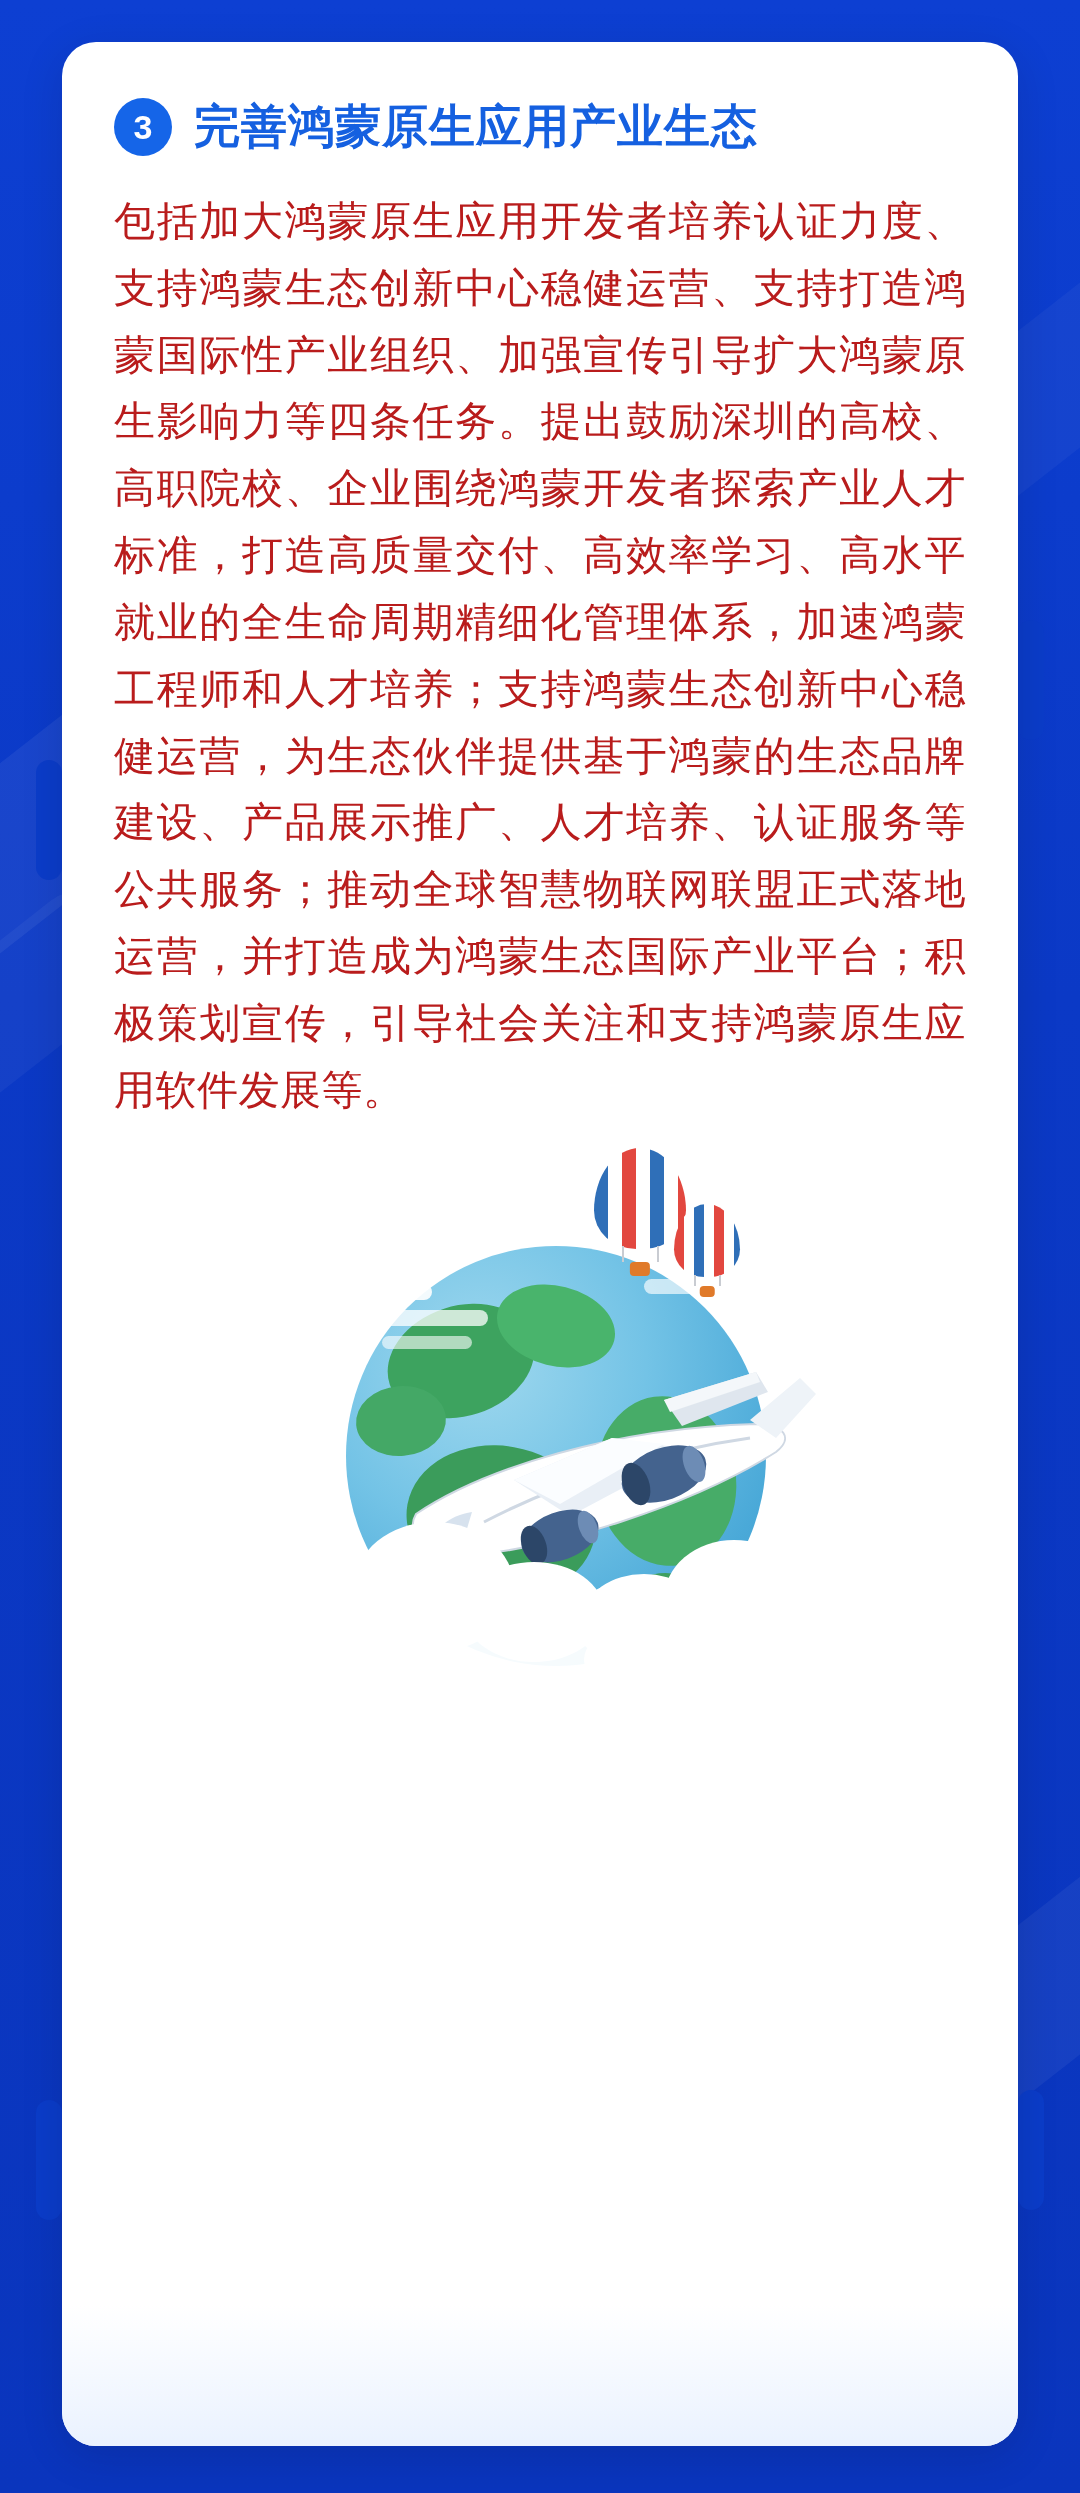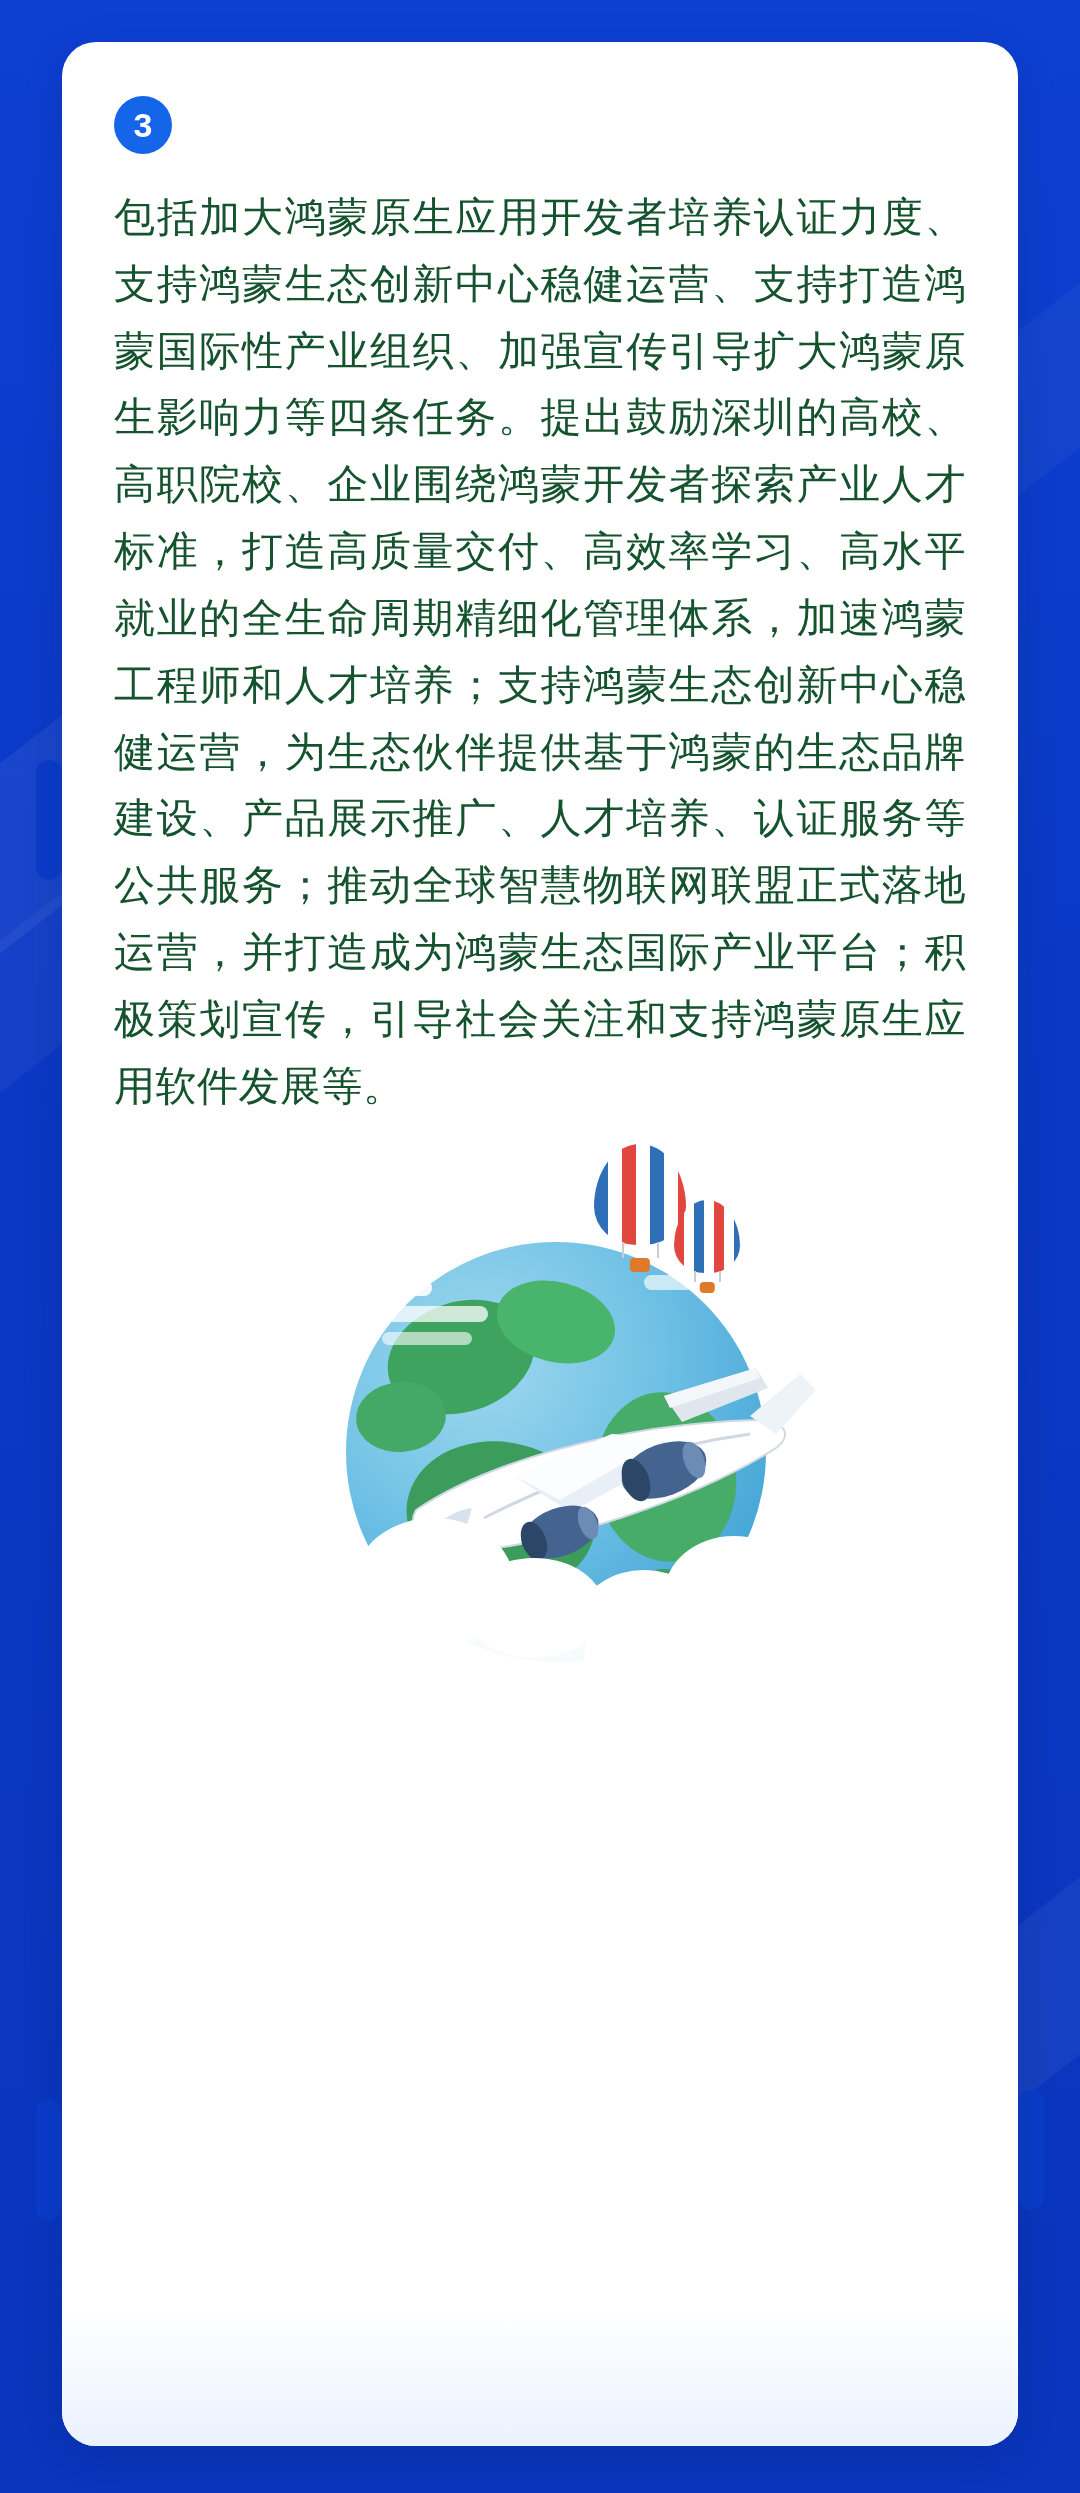--- a/index.html
+++ b/index.html
@@ -87,21 +87,21 @@
     font-size: 46px;
     font-weight: bold;
     color: #1560e0;
     letter-spacing: 1px;
     white-space: nowrap;
   }
 
   .body-text {
     font-size: 41px;
     line-height: 1.63;
-    color: #14532d;
+    color: #b91c1c;
     text-align: justify;
     text-justify: inter-ideograph;
     letter-spacing: 0.5px;
   }
 
   
   .illus {
     position: relative;
     width: 956px;
     height: 560px;
@@ -201,20 +201,21 @@
   <div class="notch left-top"></div>
   <div class="notch left-bottom"></div>
   <div class="notch right-top"></div>
   <div class="notch right-bottom"></div>
 
   <div class="card">
     <div class="card-inner">
 
       <div class="heading-row">
         <div class="badge">3</div>
+        <div class="heading-text">完善鸿蒙原生应用产业生态</div>
       </div>
 
       <div class="body-text">包括加大鸿蒙原生应用开发者培养认证力度、支持鸿蒙生态创新中心稳健运营、支持打造鸿蒙国际性产业组织、加强宣传引导扩大鸿蒙原生影响力等四条任务。提出鼓励深圳的高校、高职院校、企业围绕鸿蒙开发者探索产业人才标准，打造高质量交付、高效率学习、高水平就业的全生命周期精细化管理体系，加速鸿蒙工程师和人才培养；支持鸿蒙生态创新中心稳健运营，为生态伙伴提供基于鸿蒙的生态品牌建设、产品展示推广、人才培养、认证服务等公共服务；推动全球智慧物联网联盟正式落地运营，并打造成为鸿蒙生态国际产业平台；积极策划宣传，引导社会关注和支持鸿蒙原生应用软件发展等。</div>
 
       <div class="illus">
 
         <div class="globe">
           <div class="land l1"></div>
           <div class="land l2"></div>
           <div class="land l3"></div>

